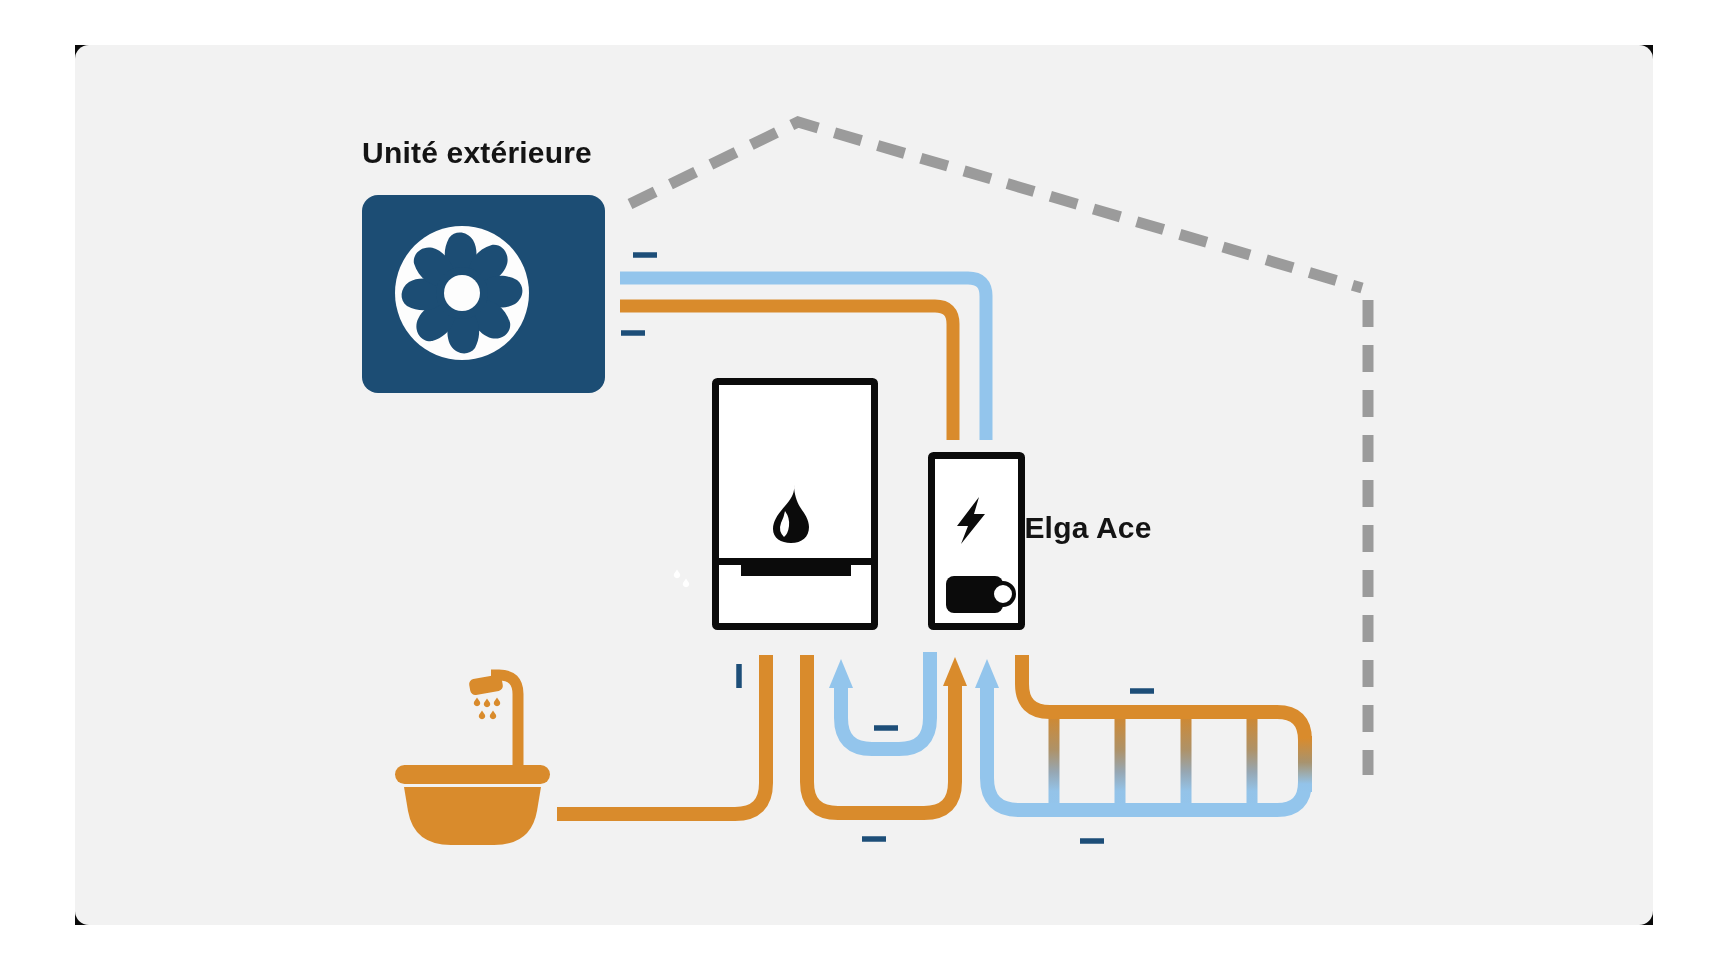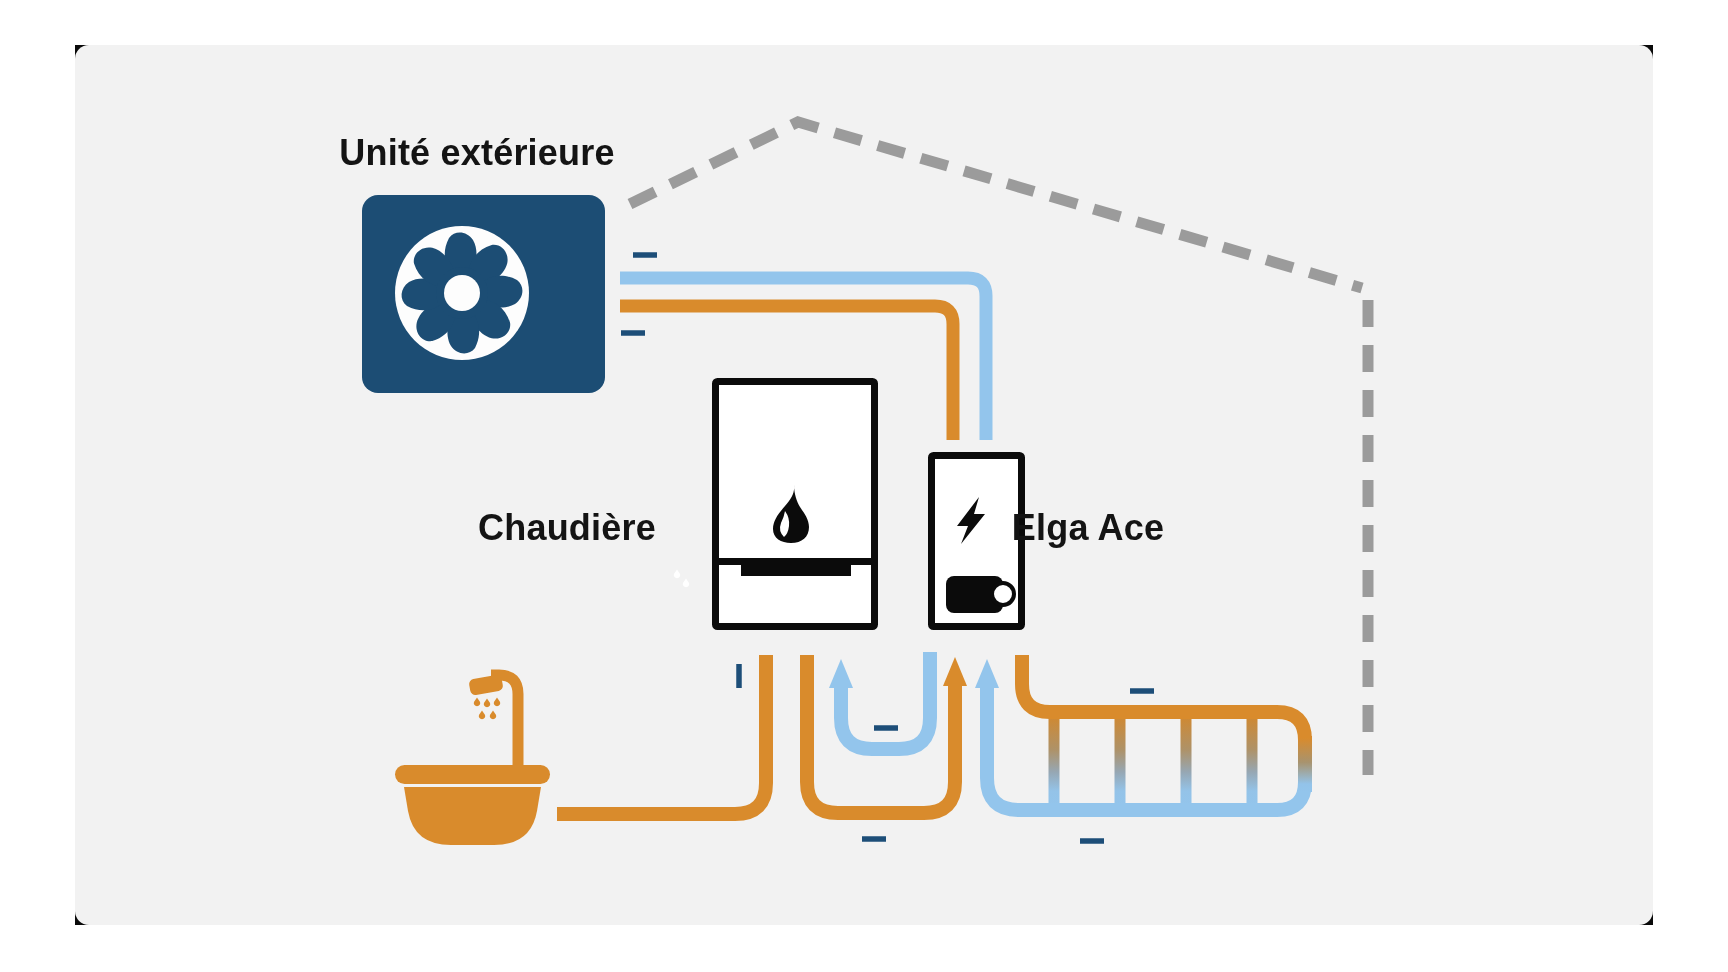--- a/index.html
+++ b/index.html
@@ -2,21 +2,21 @@
 <html style="--orange: #D98B2C; --light-blue: #93C5EC; --navy: #1C4D74; --arrow-navy: #1D4E78; --dash-gray: #9B9B9B; --panel-bg: #F2F2F2;"><head>
 <meta charset="utf-8">
 <style>
   html,body{margin:0;padding:0;background:#ffffff;}
   #stage{position:relative;width:1728px;height:972px;background:#ffffff;overflow:hidden;
          font-family:"Liberation Sans", sans-serif;}
   #panel-under{position:absolute;left:75px;top:45px;width:1578px;height:880px;background:#0a0a0a;}
   #panel{position:absolute;left:75px;top:45px;width:1578px;height:880px;background:var(--panel-bg,#f2f2f2);
          border-radius:14px;}
   #diagram{position:absolute;left:0;top:0;width:1728px;height:972px;}
-  .lbl{position:absolute;font-weight:700;font-size:36px;color:#141414;white-space:nowrap;
+  .lbl{position:absolute;font-weight:700;font-size:30px;color:#141414;white-space:nowrap;
        transform:translate(-50%,-50%);letter-spacing:0.2px;}
   
   .s-or{stroke:var(--orange);fill:none}
   .s-lb{stroke:var(--light-blue);fill:none}
   .f-or{fill:var(--orange)}
   .f-lb{fill:var(--light-blue)}
   .f-nv{fill:var(--navy)}
   .s-gray{stroke:var(--dash-gray);fill:none}
   .s-arrow{stroke:var(--arrow-navy);fill:none}
   .f-ink{fill:#0b0b0b}
@@ -149,15 +149,14 @@
       <use href="#arr" transform="translate(639,333)"></use>
       <use href="#arr" transform="translate(739,682) rotate(90)"></use>
       <use href="#arr" transform="translate(880,728) rotate(180)"></use>
       <use href="#arr" transform="translate(880,839)"></use>
       <use href="#arr" transform="translate(1148,691)"></use>
       <use href="#arr" transform="translate(1086,841) rotate(180)"></use>
     </g>
   </svg>
 
   <div class="lbl" style="left:477px;top:153px">Unité extérieure</div>
-  <div class="lbl" style="left:567px;top:528px">Chaudière</div>
   <div class="lbl" style="left:1088px;top:528px">Elga Ace</div>
 </div>
 
 </body></html>

